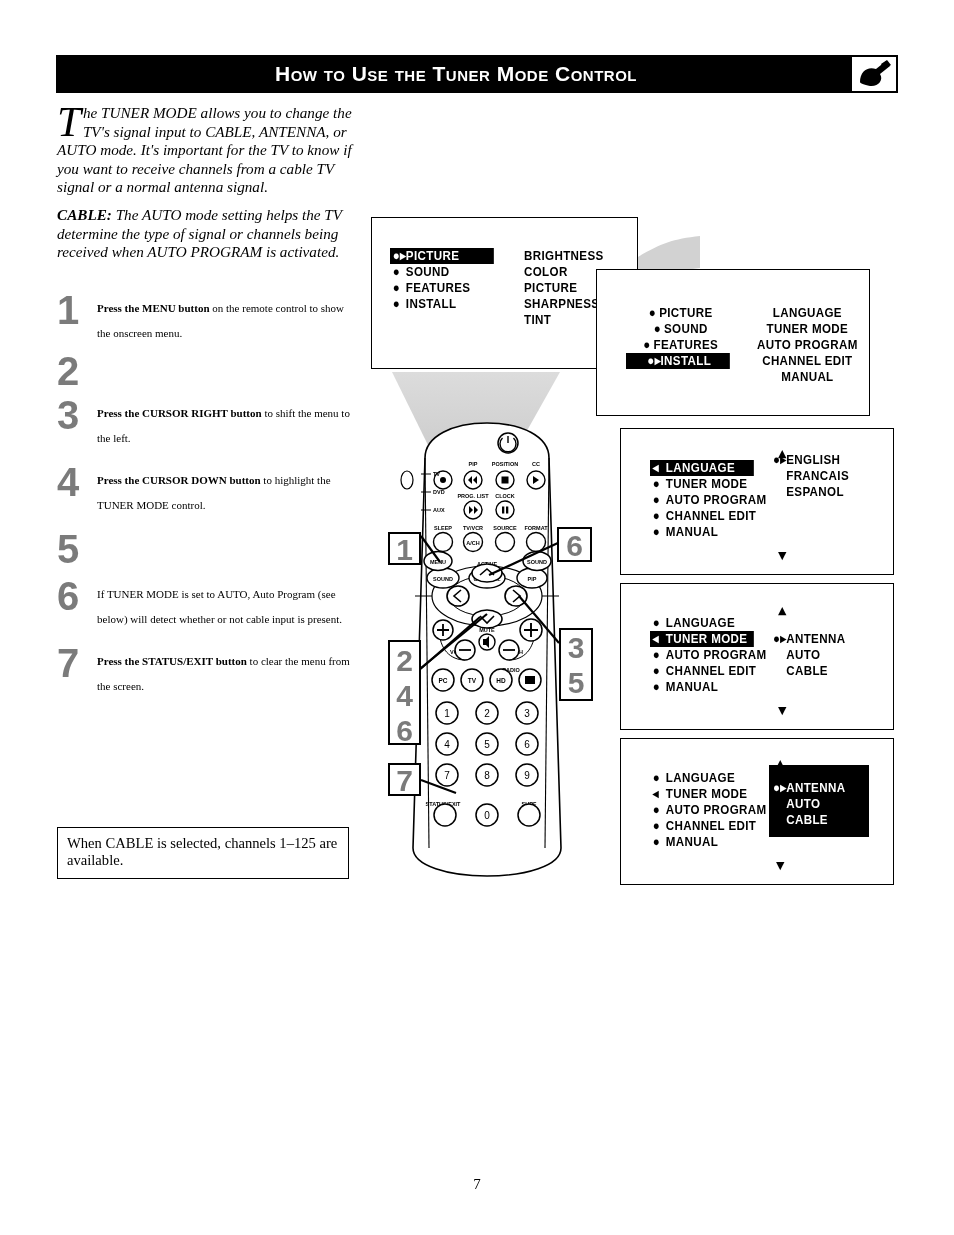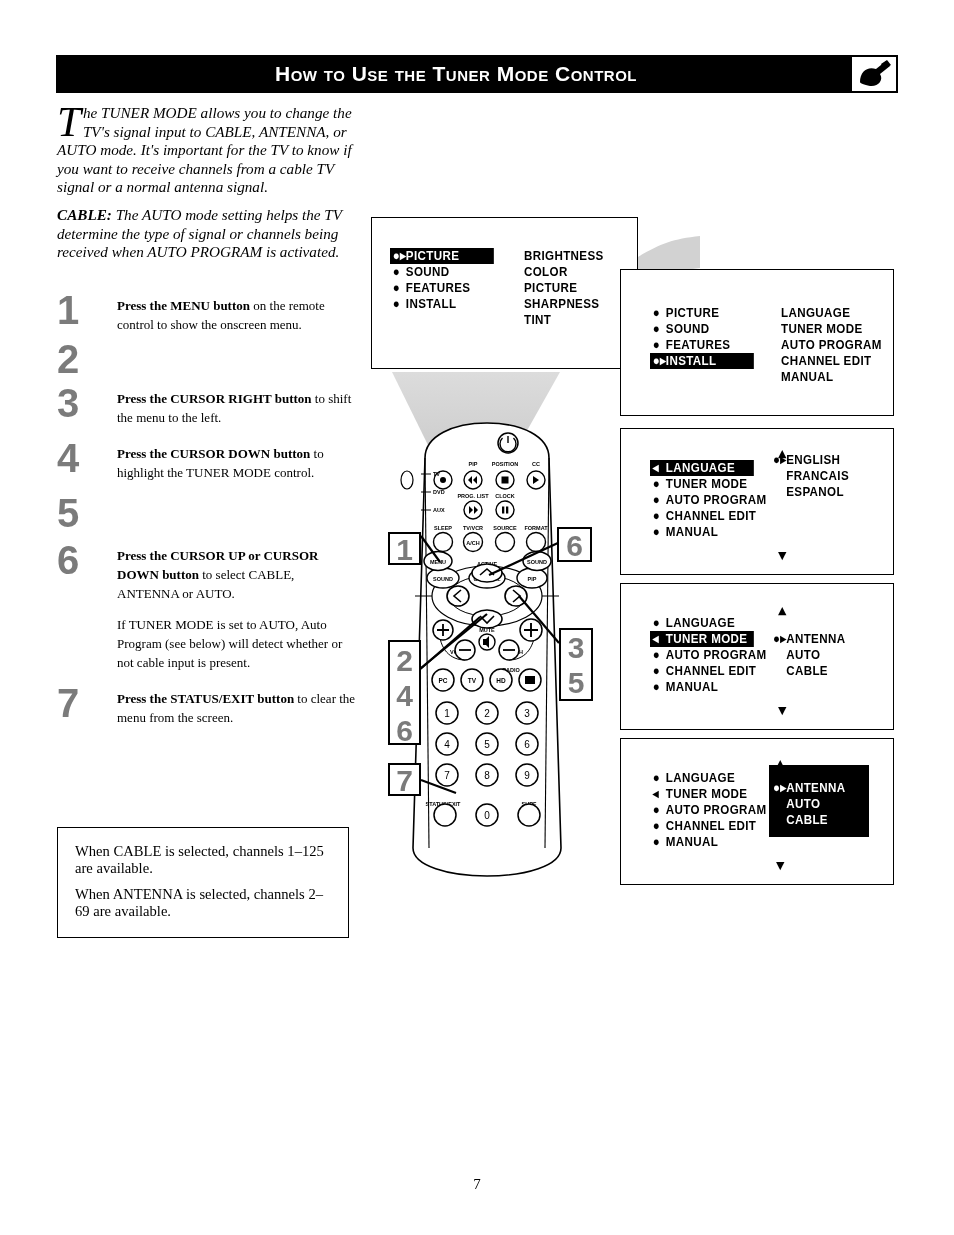--- a/index.html
+++ b/index.html
@@ -38,52 +38,52 @@
   .note-label { font-weight:bold; font-style:italic; }
   
   #steps { position:absolute; left:57px; top:296px; width:300px; }
   .step { position:relative; min-height:30px; margin-bottom:11px; }
   .step-num {
     position:absolute; left:0; top:-6px; width:36px;
     font-family:"Liberation Sans", sans-serif;
     font-weight:bold; font-size:40px; color:#7b7b7b; line-height:40px;
     text-align:left;
   }
-  .step-body { margin-left:60px; font-size:13px; line-height:19px; }
+  .step-body { margin-left:40px; font-size:11px; line-height:25px; }
   .step-body b { font-weight:bold; }
   .step-body p { margin:0; }
   .step-body p + p { margin-top:12px; }
   
   #hint-box {
     position:absolute; left:57px; top:827px; width:292px;
     border:1px solid #000; box-sizing:border-box;
   }
   #hint-title {
     background:#d4d4d4; border-bottom:1px solid #000;
     text-align:center; font-style:italic; font-weight:bold;
     font-size:17px; padding:4px 0 5px 0; font-variant:small-caps;
   }
   #hint-body { padding:7px 9px 9px 9px; font-size:14.6px; line-height:17px; }
-  #hint-body p { margin:8px; }
+  #hint-body p { margin:0; }
   #hint-body p + p { margin-top:9px; }
   
   #page-number {
     position:absolute; left:0; top:1176px; width:954px;
     text-align:center; font-size:15px;
   }
   
   #beam-svg { position:absolute; left:0; top:0; width:954px; height:1235px; pointer-events:none; }
   
   .tv-screen {
     position:absolute; background:#fff; border:1px solid #000;
     box-sizing:border-box;
     font-family:"Liberation Sans Narrow","Liberation Sans", sans-serif;
   }
   #screen-1 { left:371px; top:217px; width:267px; height:152px; }
-  #screen-2 { left:620px; top:269px; width:274px; height:147px; }
+  #screen-2 { left:596px; top:269px; width:274px; height:147px;text-align:center; }
   #screen-3 { left:620px; top:428px; width:274px; height:147px; }
   #screen-4 { left:620px; top:583px; width:274px; height:147px; }
   #screen-5 { left:620px; top:738px; width:274px; height:147px; }
   .menu-grid { position:relative; width:100%; height:100%; }
   .menu-left { position:absolute; }
   .menu-right { position:absolute; }
   .menu-row {
     height:16px; line-height:16px; font-size:13.2px;
     letter-spacing:.4px; white-space:nowrap;
     font-weight:bold;
@@ -169,37 +169,35 @@
     </div>
   </div>
 
   <div class="step" style="margin-bottom:17px">
     <div class="step-num">5</div>
   </div>
 
   <div class="step" style="margin-bottom:17px">
     <div class="step-num">6</div>
     <div class="step-body">
-      <p><b>Press the CURSOR UP or CURSOR DOWN button</b><span> to select CABLE, ANTENNA or AUTO.</span></p>
       <p>If TUNER MODE is set to AUTO, Auto Program (see below) will detect whether or not cable input is present.</p>
     </div>
   </div>
 
   <div class="step">
     <div class="step-num">7</div>
     <div class="step-body">
       <p><b>Press the STATUS/EXIT button</b><span> to clear the menu from the screen.</span></p>
     </div>
   </div>
 </div>
 
 <div id="hint-box">
   <div id="hint-body">
     <p>When CABLE is selected, channels 1–125 are available.</p>
-    <p>When ANTENNA is selected, channels 2–69 are available.</p>
   </div>
 </div>
 
 <svg id="beam-svg">
   <defs>
     <linearGradient id="beamgrad" x1="0" y1="1" x2="0" y2="0">
       <stop offset="0%" stop-color="#c4c4c4"></stop>
       <stop offset="100%" stop-color="#dcdcdc"></stop>
     </linearGradient>
   </defs>

